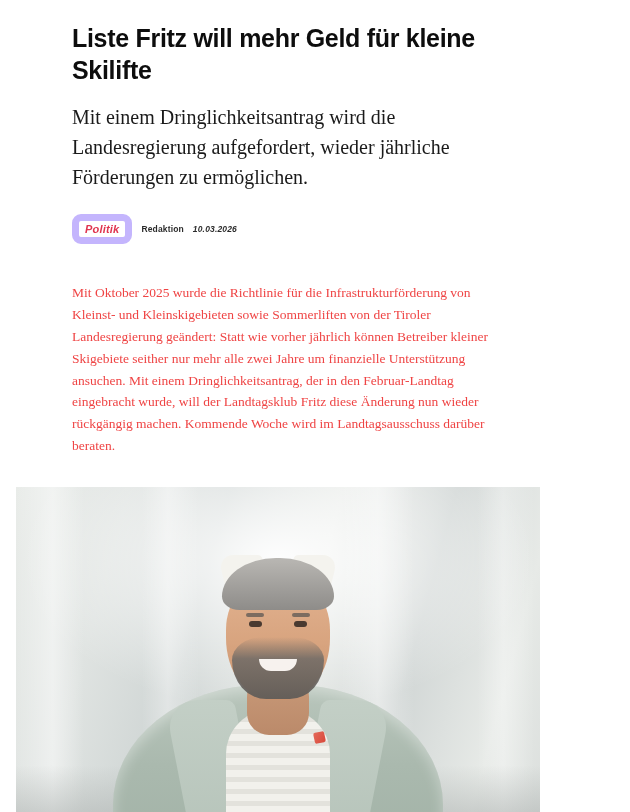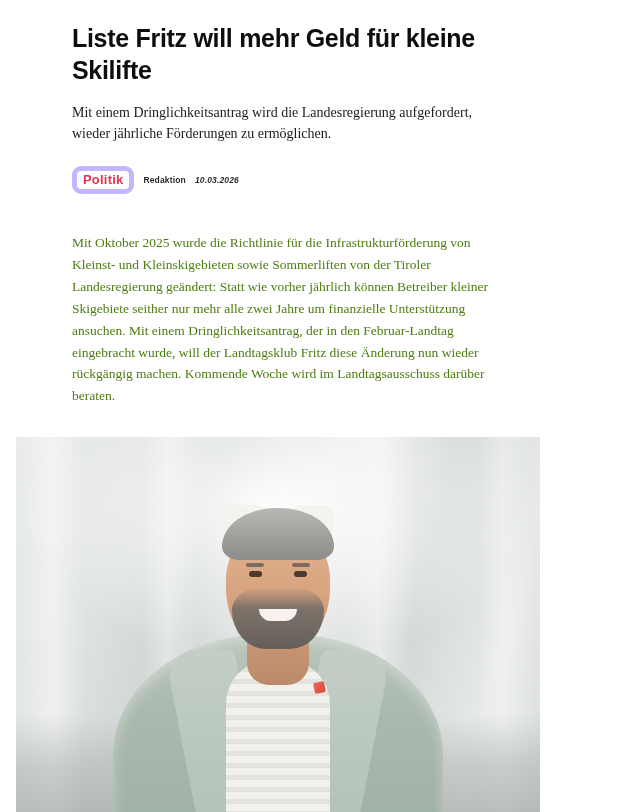--- a/index.html
+++ b/index.html
@@ -30,63 +30,64 @@
     font-size: 25px;
     line-height: 1.28;
     letter-spacing: -0.3px;
     color: #0d0d0d;
     margin: 0;
     padding-top: 22px;
     max-width: 470px;
   }
   .standfirst {
     font-family: "Liberation Serif", serif;
-    font-size: 14px;
+    font-size: 20px;
     line-height: 1.5;
     color: #1a1a1a;
     margin: 16px 0 0 0;
     max-width: 490px;
   }
   .meta-row {
     display: flex;
     align-items: center;
     gap: 9px;
     margin-top: 22px;
   }
   .category-badge {
     display: inline-block;
-    border: 5px solid #c4b5fd;
+    border: 7px solid #c4b5fd;
     color: #e0354f;
     border-radius: 9px;
-    font-size: 13px;
+    font-size: 11px;
     font-weight: bold;
     letter-spacing: 0.2px;
     padding: 2px 6px 2px 6px;
     line-height: 1.1;
     text-transform: none;
+    font-style: italic;
   }
   .byline {
     font-size: 8.5px;
     font-weight: bold;
     color: #2b2b2b;
     letter-spacing: 0.15px;
     text-align: center;
   }
   .date {
     font-size: 8.5px;
     font-weight: bold;
     color: #2b2b2b;
     letter-spacing: 0.15px;
     font-style: italic;
   }
   .body-text {
     font-family: "Liberation Serif", serif;
     font-size: 13.5px;
     line-height: 1.62;
-    color: #4d7c0f;
+    color: #ef4444;
     margin: 38px 0 0 0;
     max-width: 478px;
     text-align: left;
   }
   .figure {
     margin: 30px 0 0 0;
     padding: 0 16px;
     box-sizing: border-box;
   }
   .photo {

